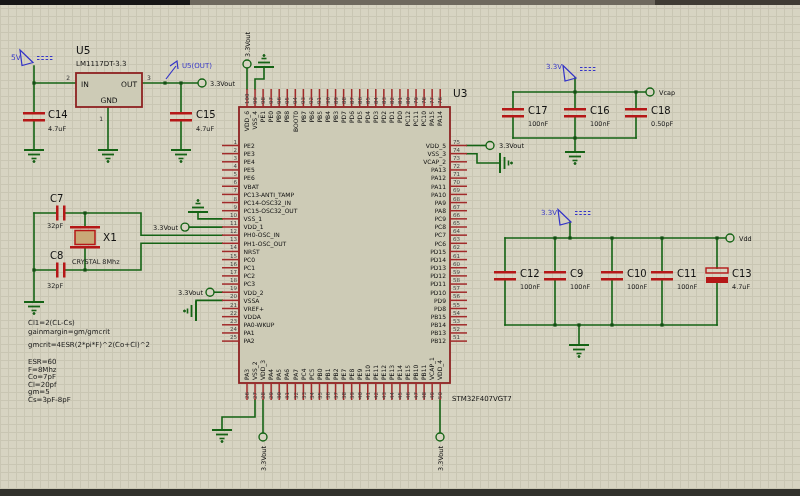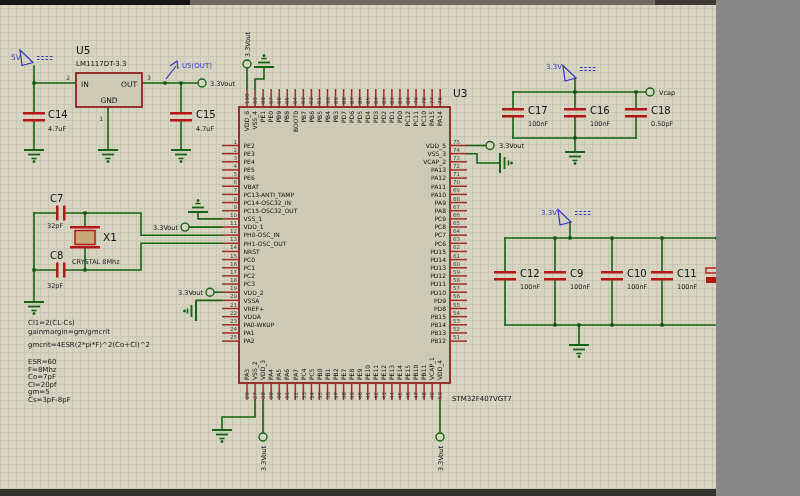--- a/index.html
+++ b/index.html
@@ -1,16 +1,16 @@
 <!DOCTYPE html>
 <html><head>
 <meta charset="utf-8">
 <style>
   html,body{margin:0;padding:0;background:#888;}
-  .stage{position:relative;width:716px;height:496px;overflow:hidden;
+  .stage{position:relative;width:800px;height:496px;overflow:hidden;
     background-color:#d7d4c2;
     background-image:linear-gradient(#c9c6b3 1px,transparent 1px),
                      linear-gradient(90deg,#c9c6b3 1px,transparent 1px);
     background-size:8px 8px;
     font-family:"DejaVu Sans",sans-serif;}
   .strip{position:absolute;left:0;width:800px;}
   svg{position:absolute;left:0;top:0;}
   svg text{fill:#111;font-family:"DejaVu Sans",sans-serif;}
   .wire{stroke:#156315;stroke-width:1.6;fill:none;stroke-linecap:square;}
   .stub{stroke:#a12a2a;stroke-width:1.5;}

